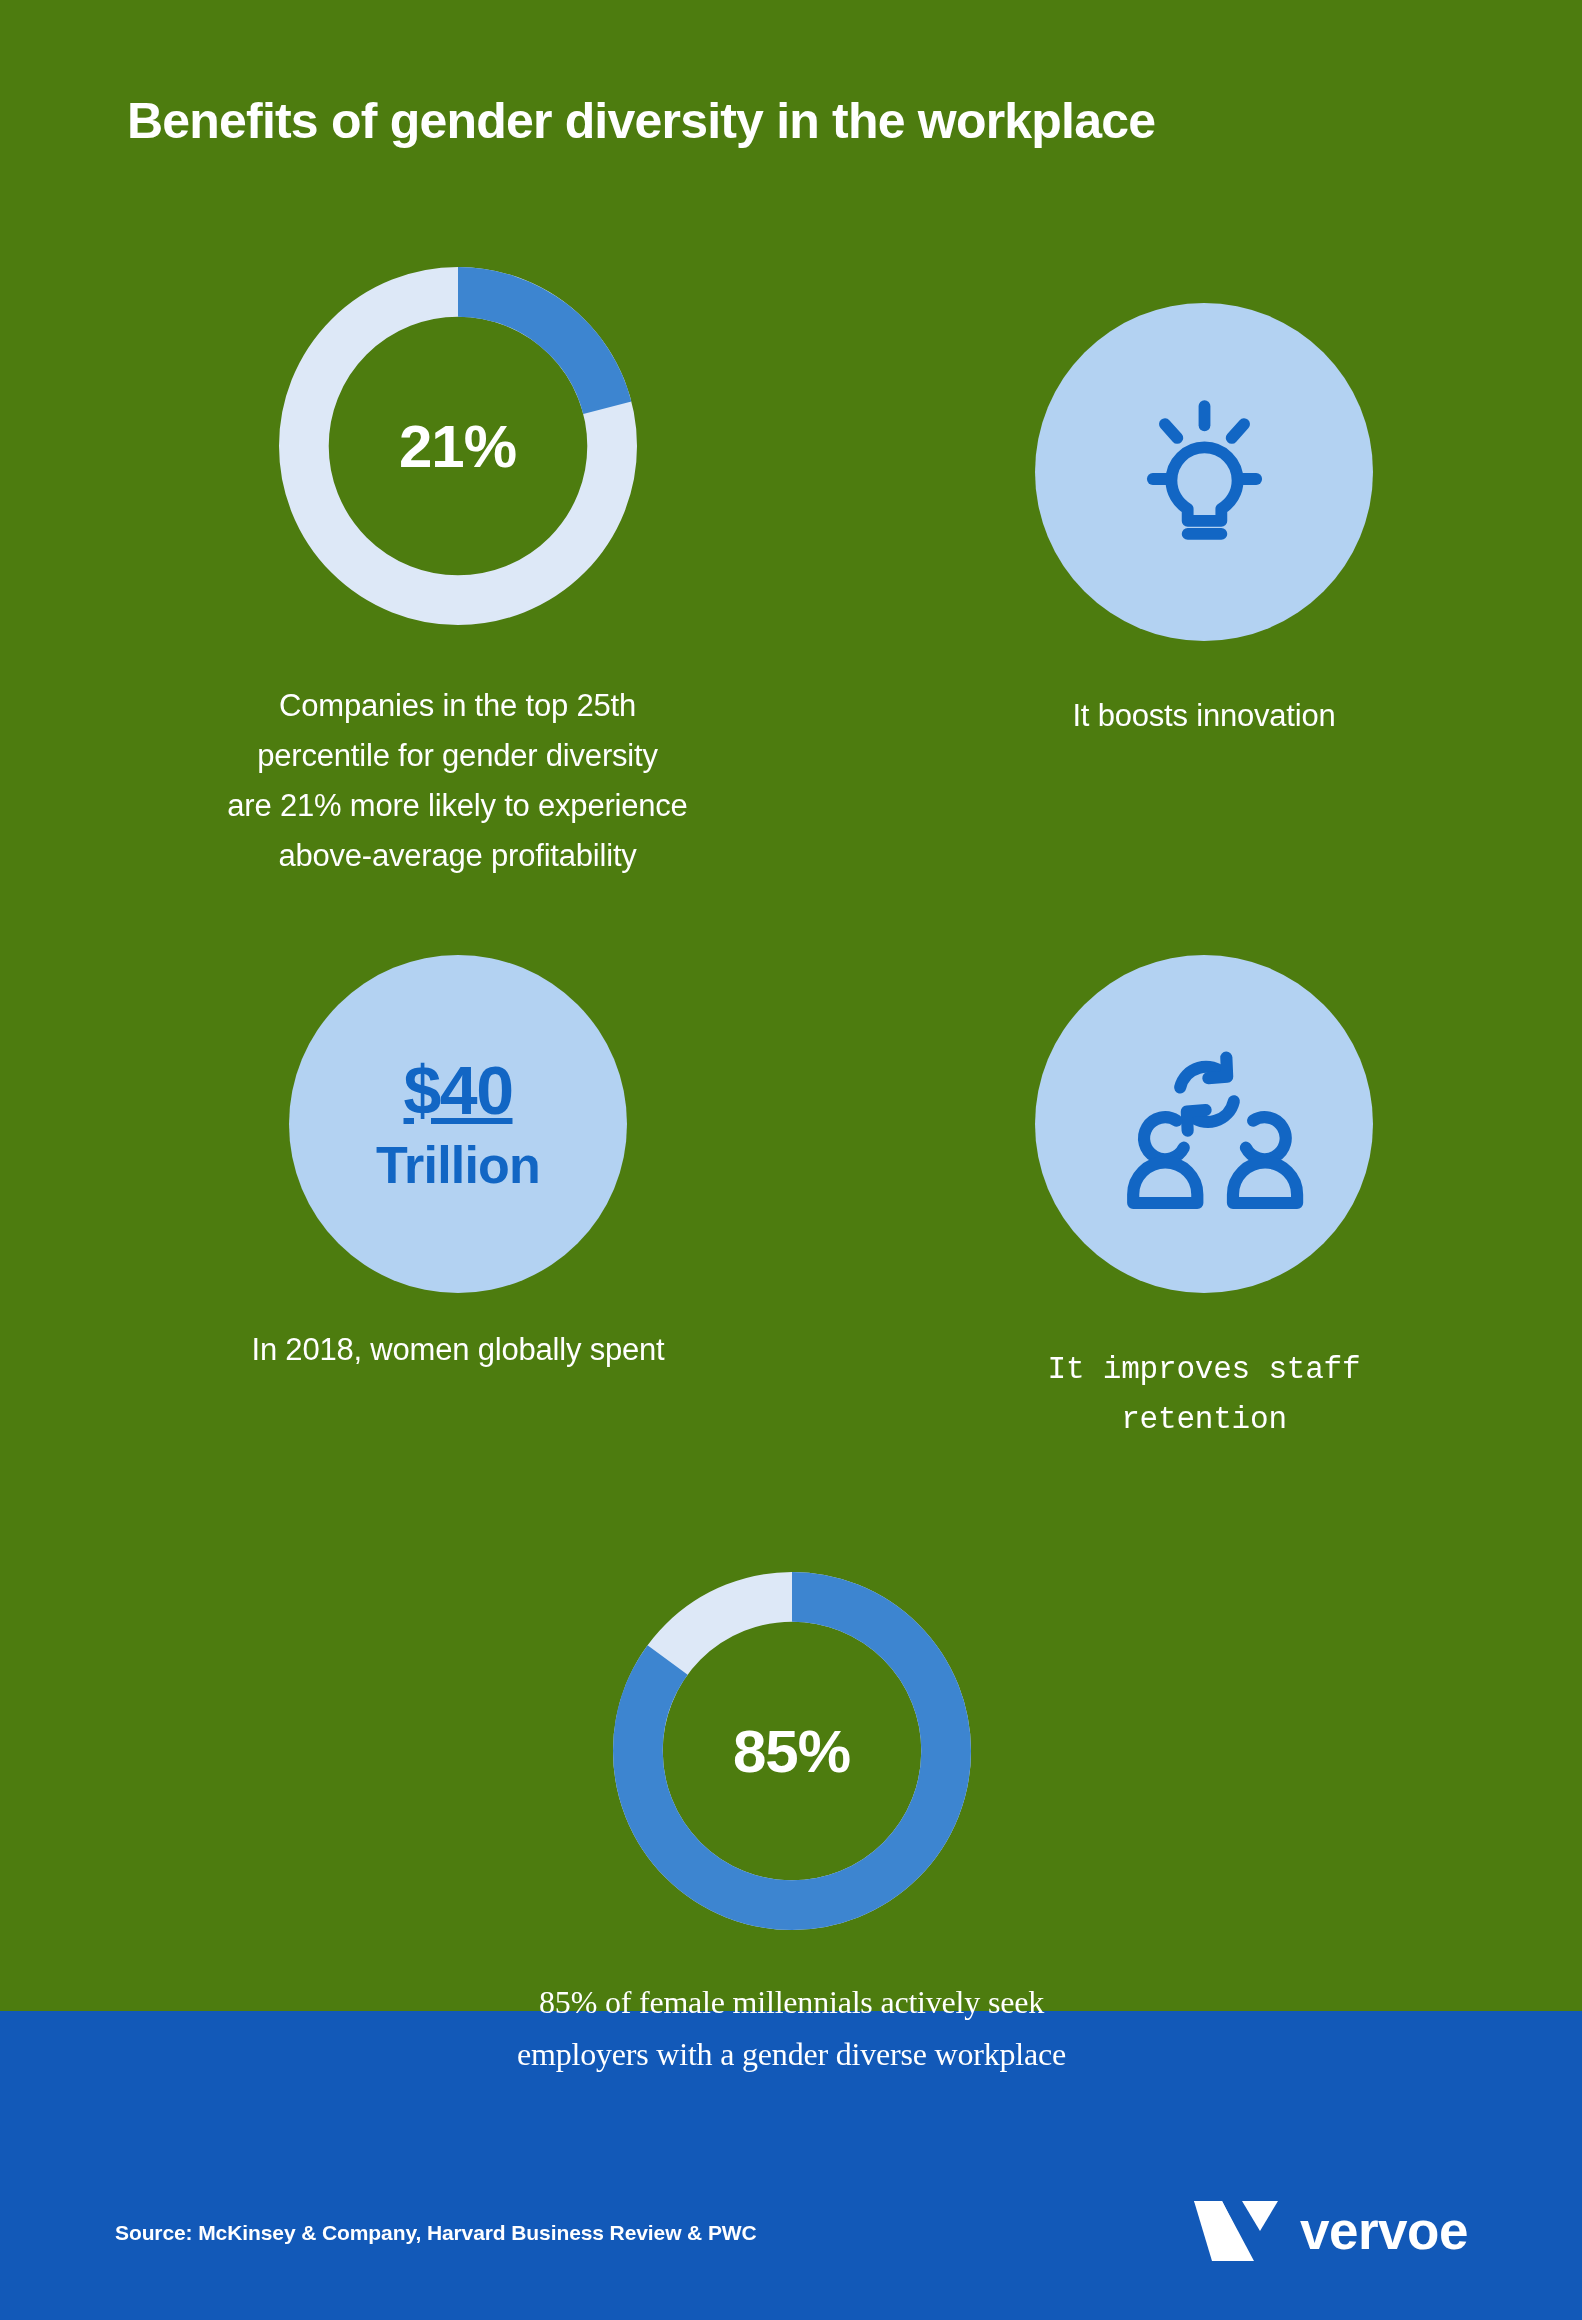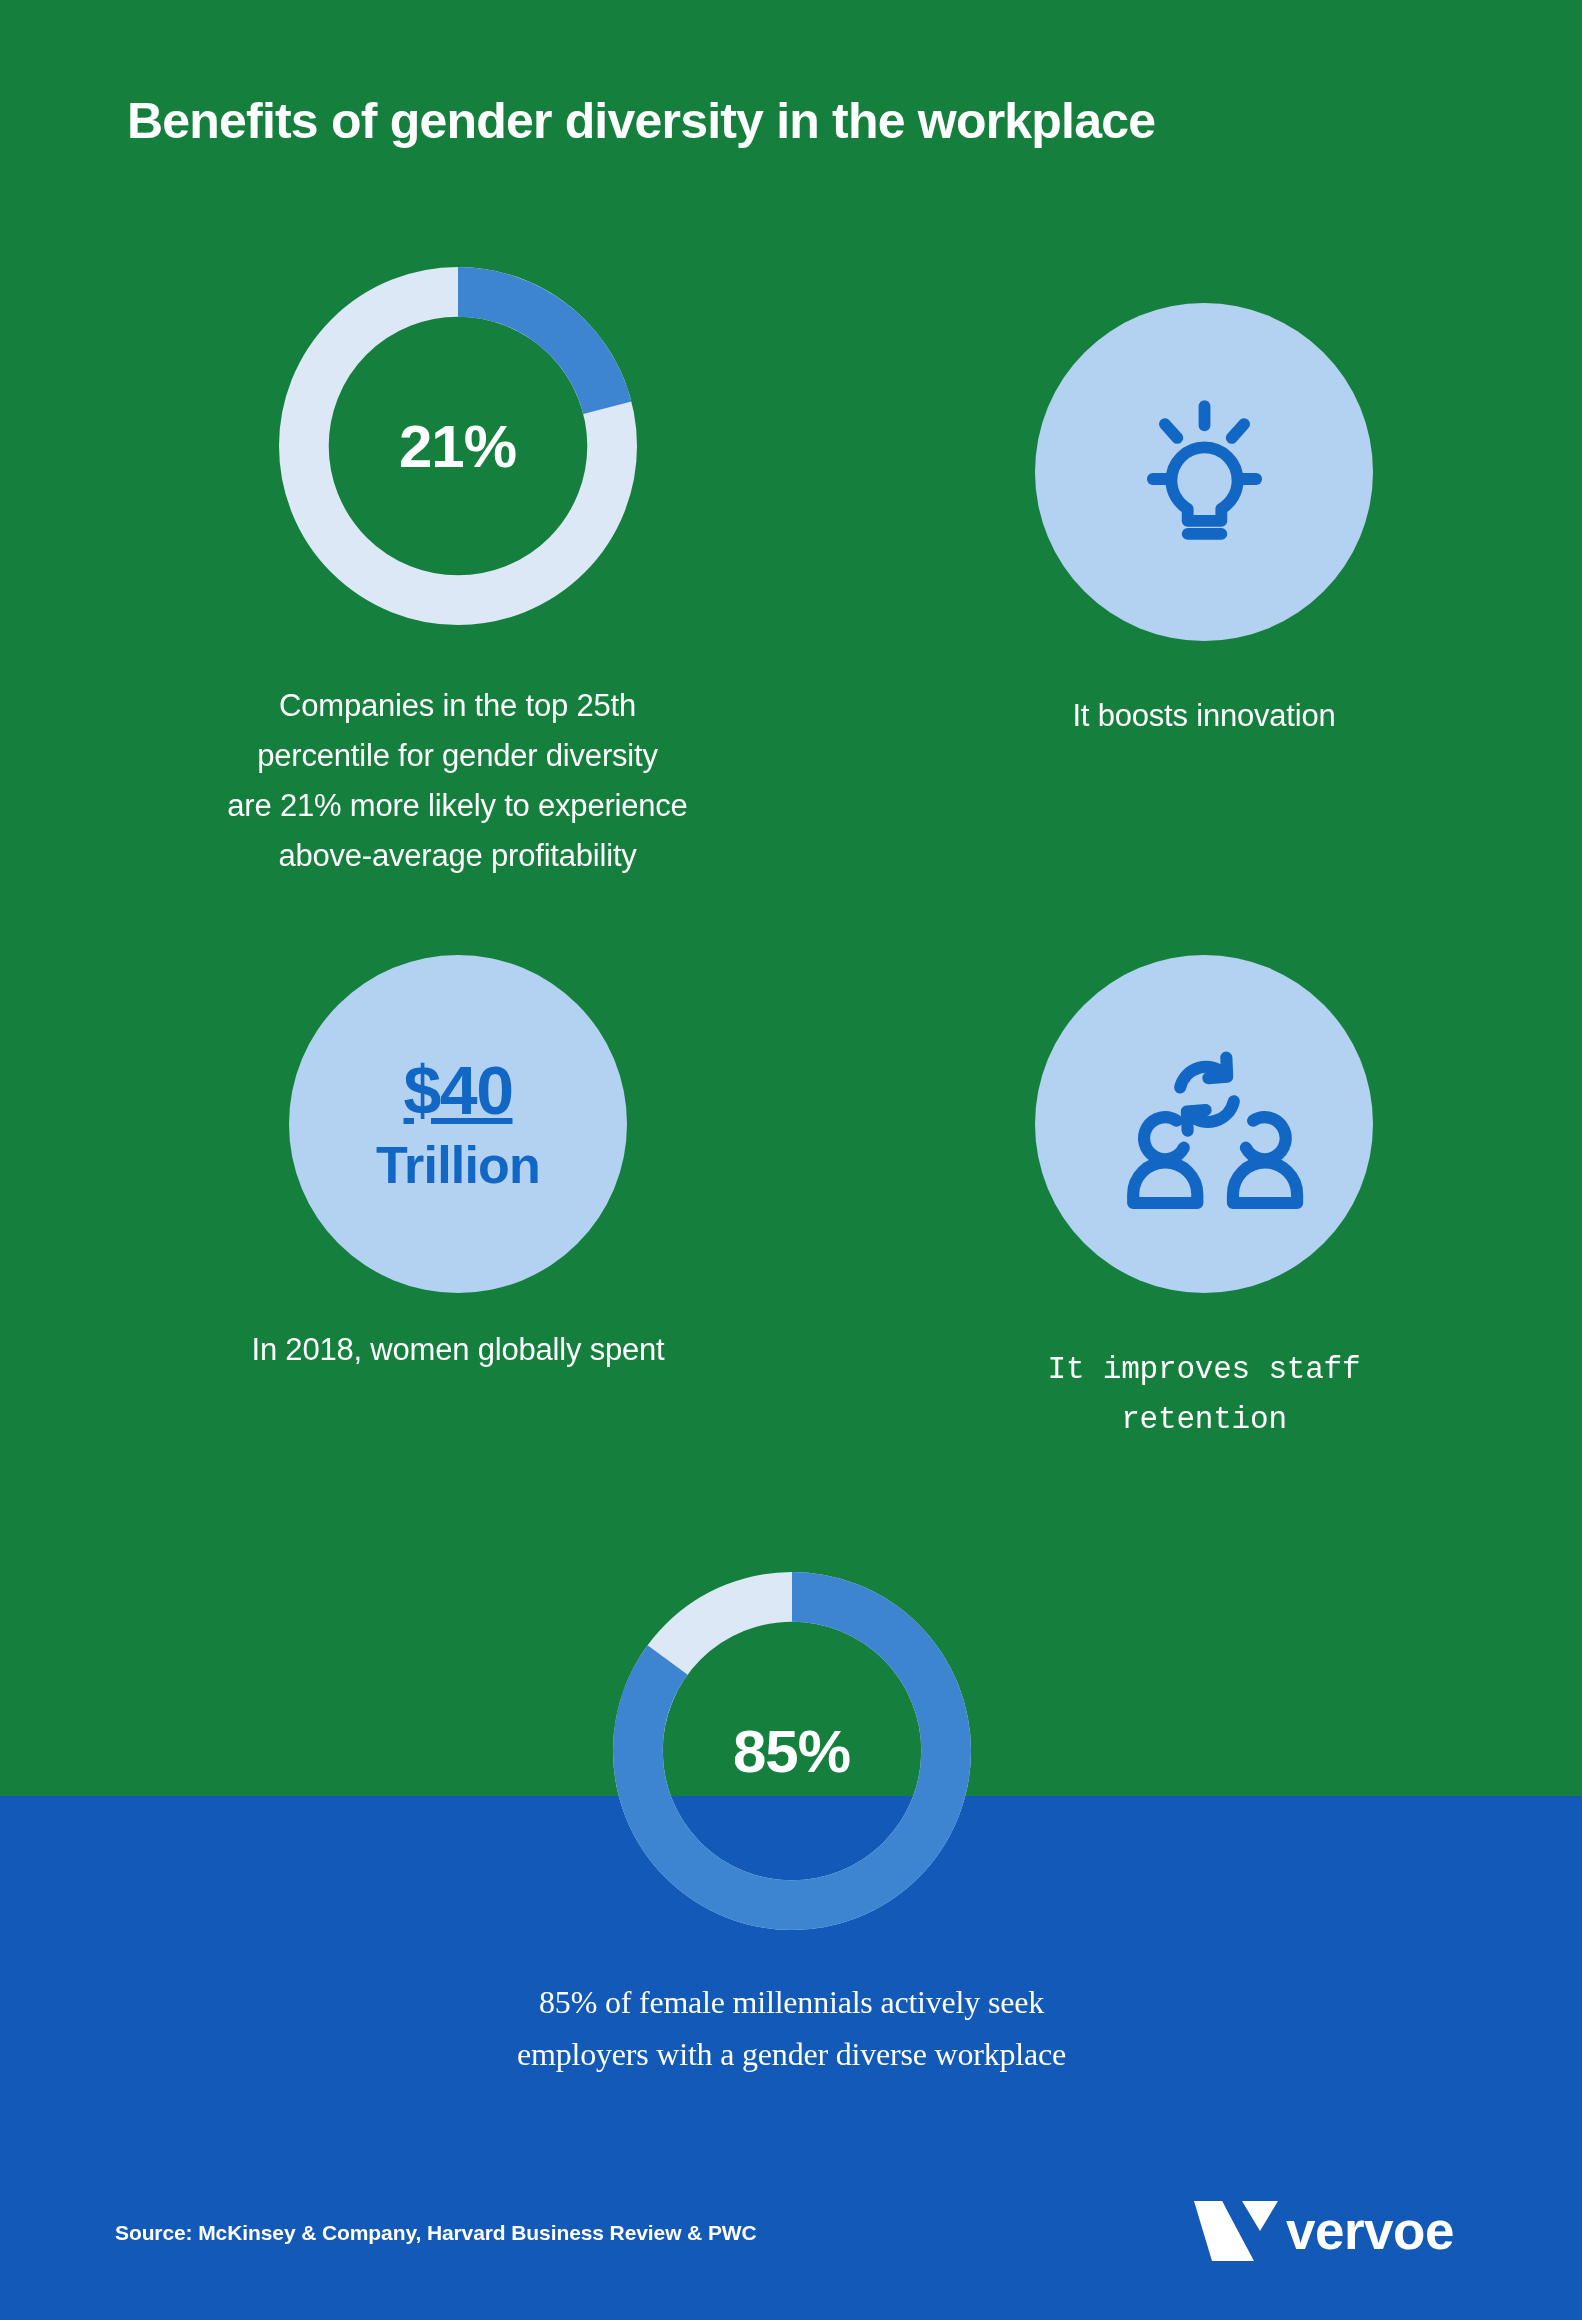--- a/index.html
+++ b/index.html
@@ -12,22 +12,22 @@
     background: #1259b8;
     font-family: "Liberation Sans", sans-serif;
     color: #ffffff;
     overflow: hidden;
     position: relative;
   }
 
   .page {
     position: relative;
     width: 1582px;
-    height: 1796px;
-    background: #15803d;
+    height: 2011px;
+    background: #4d7c0f;
   }
 
   
   .title {
     position: absolute;
     left: 127px;
     top: 92px;
     font-size: 50px;
     font-weight: bold;
     letter-spacing: -0.8px;
@@ -100,21 +100,21 @@
     font-weight: bold;
     color: #ffffff;
     letter-spacing: -0.1px;
   }
   .logo {
     position: absolute;
     left: 1192px;
     top: 2193px;
     display: flex;
     align-items: center;
-    gap: 8px;
+    gap: 22px;
   }
   .logo-word {
     font-size: 53px;
     font-weight: bold;
     color: #ffffff;
     letter-spacing: -0.5px;
     line-height: 1;
   }
 </style>
 </head>

